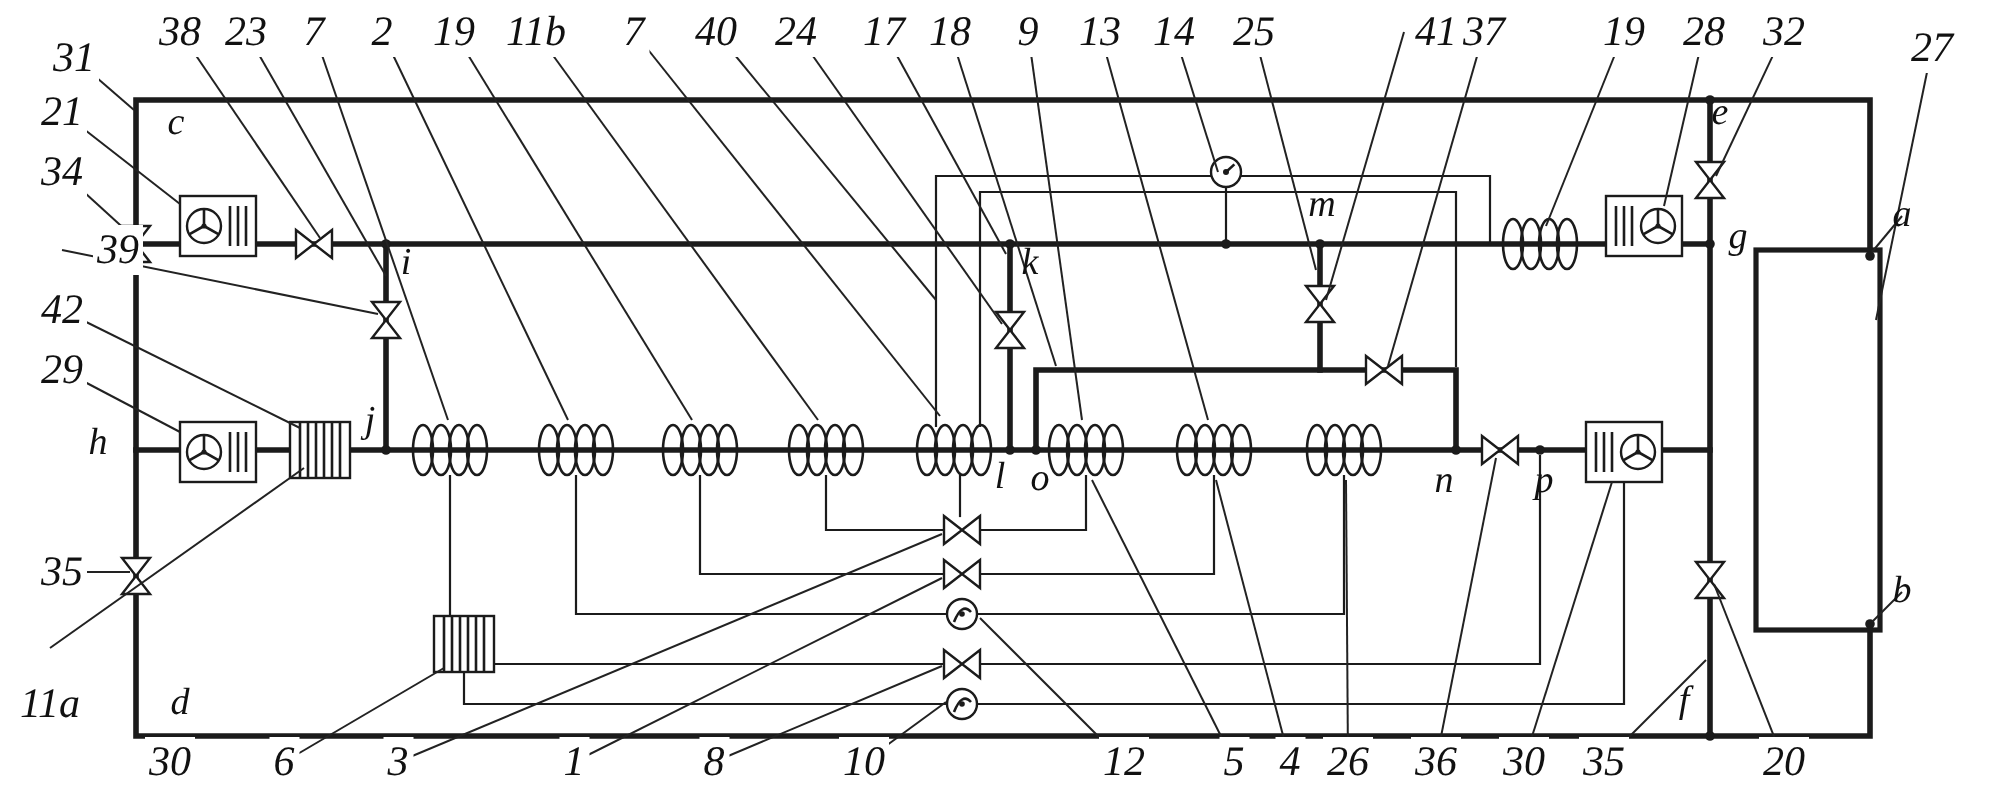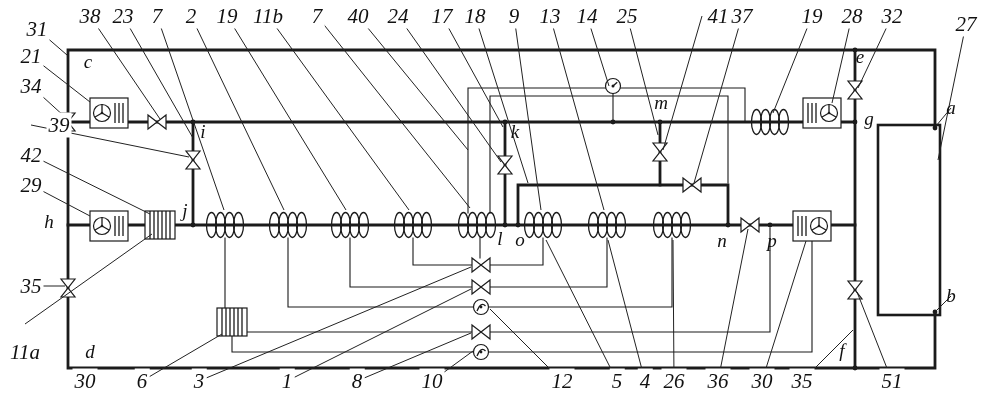--- a/index.html
+++ b/index.html
@@ -316,21 +316,21 @@
     <div class="lbl ref" style="left: 287px; top: 381px;">1</div>
     <div class="lbl ref" style="left: 357px; top: 381px;">8</div>
     <div class="lbl ref" style="left: 432px; top: 381px;">10</div>
     <div class="lbl ref" style="left: 562px; top: 381px;">12</div>
     <div class="lbl ref" style="left: 617px; top: 381px;">5</div>
     <div class="lbl ref" style="left: 645px; top: 381px;">4</div>
     <div class="lbl ref" style="left: 674px; top: 381px;">26</div>
     <div class="lbl ref" style="left: 718px; top: 381px;">36</div>
     <div class="lbl ref" style="left: 762px; top: 381px;">30</div>
     <div class="lbl ref" style="left: 802px; top: 381px;">35</div>
-    <div class="lbl ref" style="left: 892px; top: 381px;">51</div>
+    <div class="lbl ref" style="left: 892px; top: 381px;">20</div>
     <div class="lbl node" style="left: 88px; top: 62px;">c</div>
     <div class="lbl node" style="left: 49px; top: 222px;">h</div>
     <div class="lbl node" style="left: 90px; top: 352px;">d</div>
     <div class="lbl node" style="left: 203px; top: 132px;">i</div>
     <div class="lbl node" style="left: 185px; top: 211px;">j</div>
     <div class="lbl node" style="left: 515px; top: 132px;">k</div>
     <div class="lbl node" style="left: 500px; top: 239px;">l</div>
     <div class="lbl node" style="left: 520px; top: 240px;">o</div>
     <div class="lbl node" style="left: 661px; top: 103px;">m</div>
     <div class="lbl node" style="left: 722px; top: 241px;">n</div>

